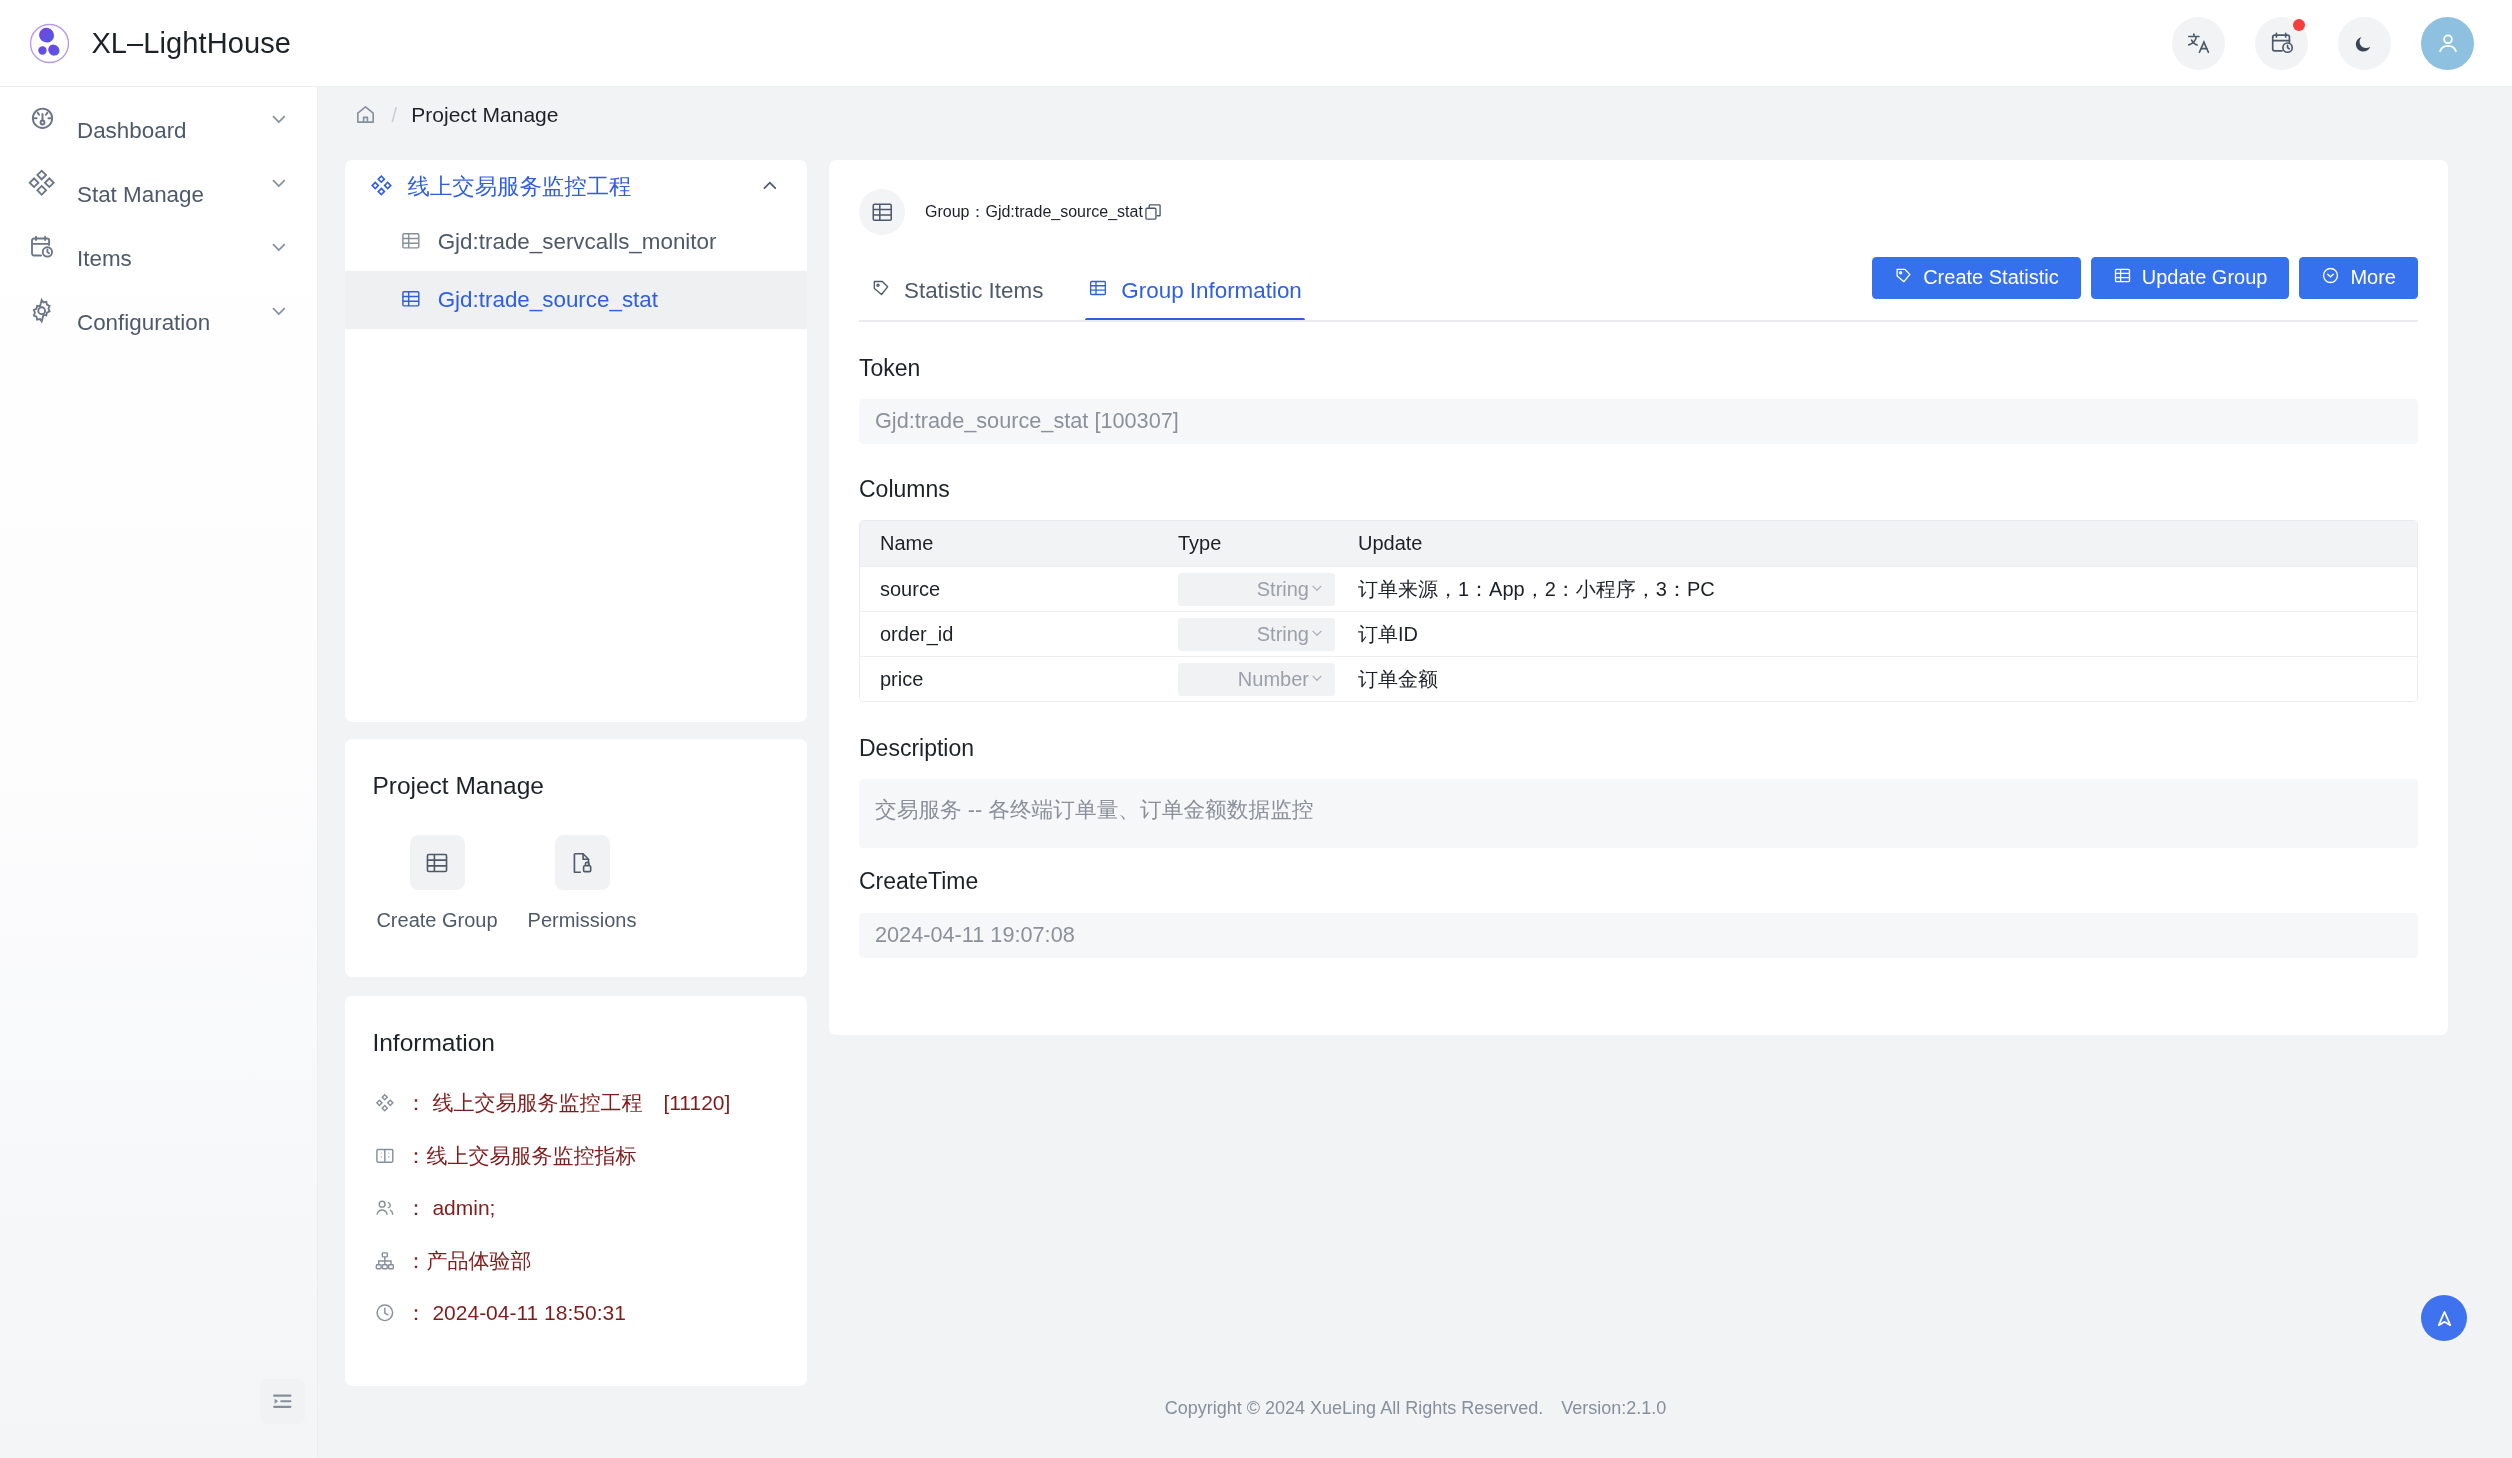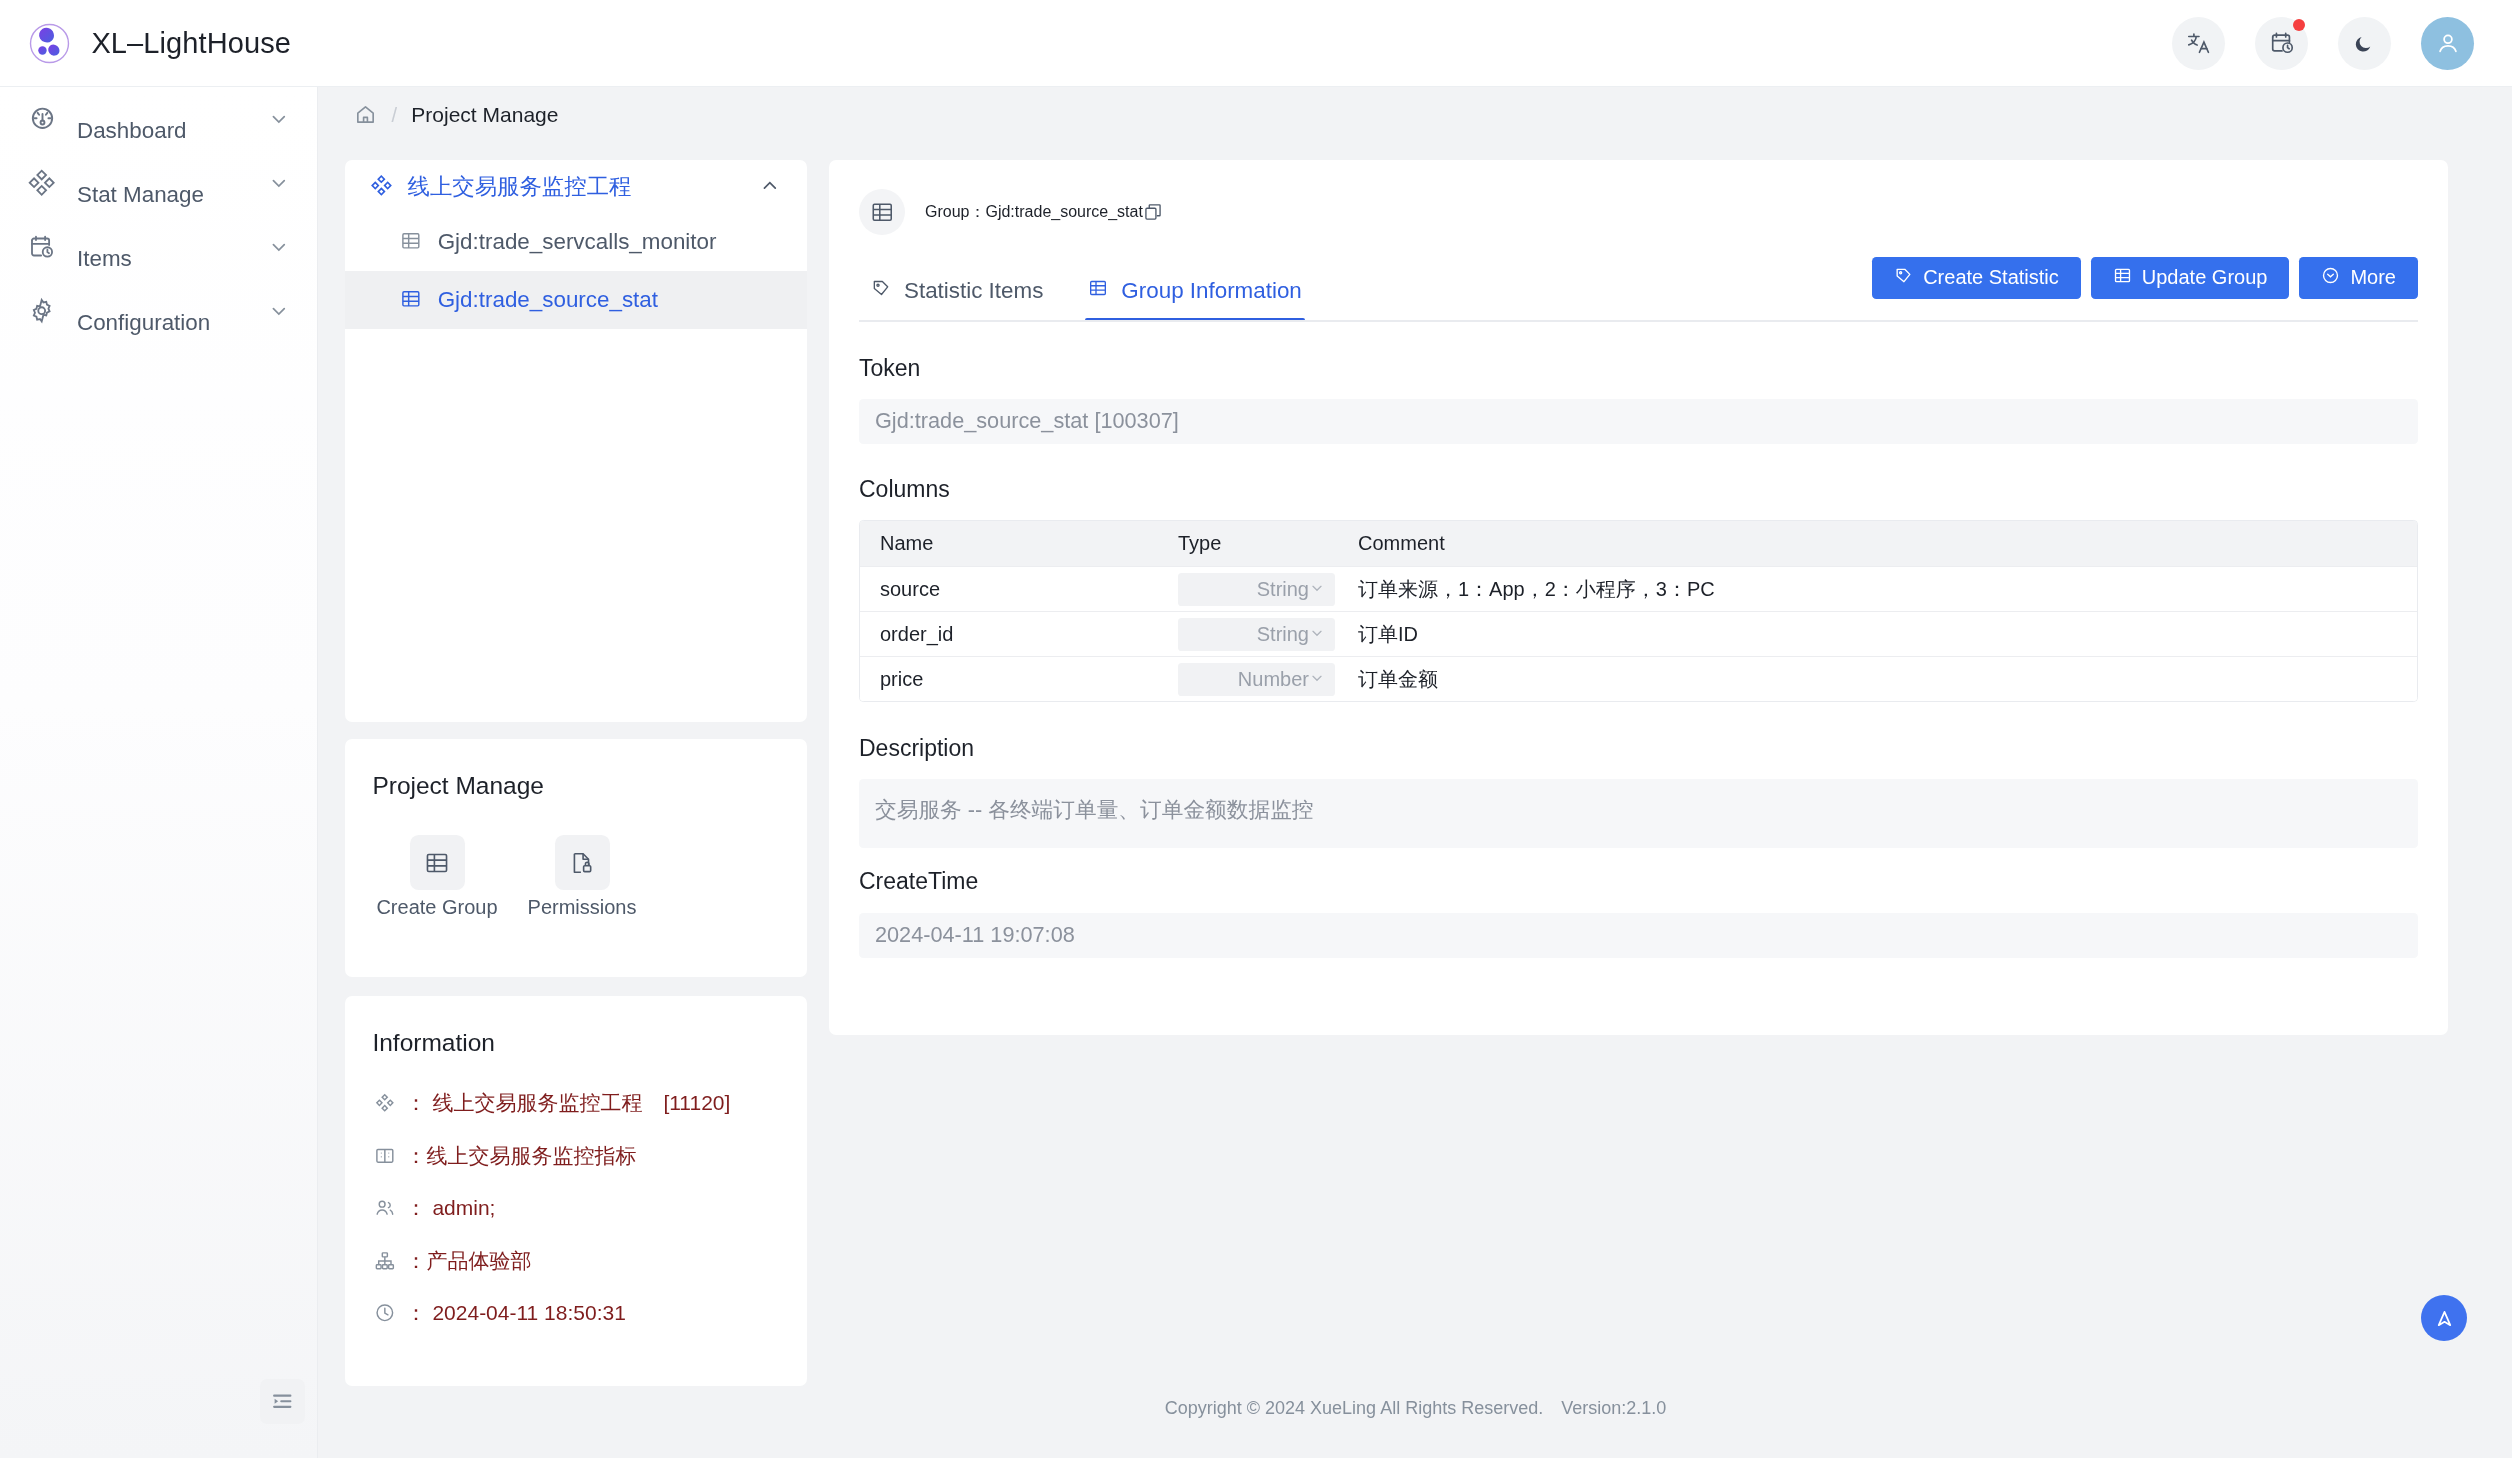--- a/index.html
+++ b/index.html
@@ -75,21 +75,21 @@
     display: flex; align-items: center; height: 58px; padding-left: 55px;
     gap: 16px; cursor: pointer;
   }
   .tree-child.active { background: #eff0f2; }
   .tree-child-label { font-size: 22.4px; color: #4e5969; }
   .tree-child.active .tree-child-label { color: #2f5fe0; }
 
   .pm-panel { position: absolute; left: 345px; top: 739px; width: 462px; height: 238px; }
   .panel-title { font-size: 24.5px; color: #1d2129; padding: 33px 0 0 27.4px; }
   .pm-actions { display: flex; gap: 51px; padding: 35px 0 0 45px; }
-  .pm-action { display: flex; flex-direction: column; align-items: center; gap: 6px; cursor: pointer; width: 94px;}
+  .pm-action { display: flex; flex-direction: column; align-items: center; gap: 19px; cursor: pointer; width: 94px;}
   .pm-icon-box {
     width: 55px; height: 55px; border-radius: 8.7px; background: #f1f2f4;
     display: flex; align-items: center; justify-content: center;
   }
   .pm-action-label { font-size: 20px; color: #4e5969; white-space: nowrap; }
 
   .info-panel { position: absolute; left: 345px; top: 996px; width: 462px; height: 390px; }
   .info-rows { padding: 32px 0 0 27.4px; display: flex; flex-direction: column; gap: 24.5px; }
   .info-row { display: flex; align-items: center; gap: 8.7px; }
   .info-ic { width: 24.5px; height: 24.5px; flex: 0 0 24.5px; display:flex;align-items:center;justify-content:center;}
@@ -503,21 +503,21 @@
   <div class="mc-body">
 
     <div class="field-label">Token</div>
     <div class="readonly-box rb-token">Gjd:trade_source_stat [100307]</div>
 
     <div class="field-label" style="margin-top:32px;">Columns</div>
     <div class="tbl">
       <div class="tbl-head">
         <div class="c-name">Name</div>
         <div class="c-type">Type</div>
-        <div class="c-comm">Comment</div>
+        <div class="c-comm">Update</div>
       </div>
 
       <div class="tbl-row">
         <div class="c-name">source</div>
         <div class="c-type">
           <div class="type-select">
             <span>String</span>
             <span>
               <svg viewBox="0 0 24 24" width="16" height="16" fill="none" stroke="#b0b5bd" stroke-width="2" stroke-linecap="round">
                   <path d="M6 9.5l6 6 6-6"></path>

